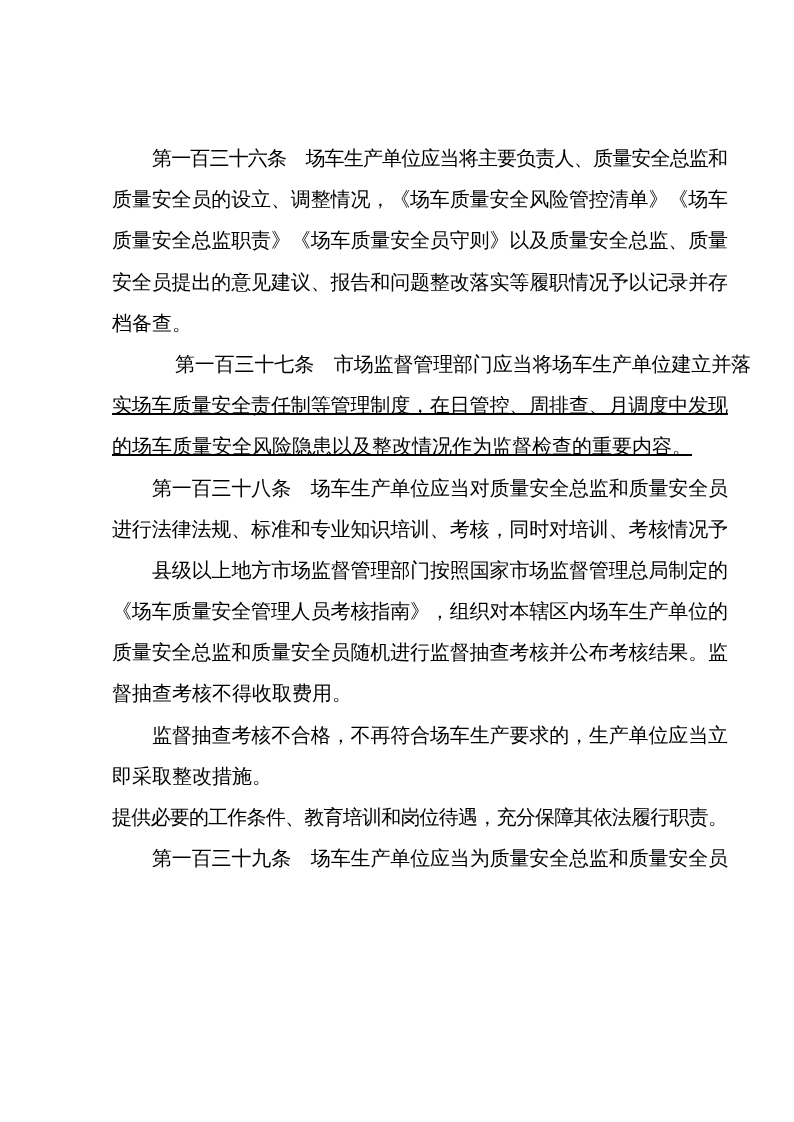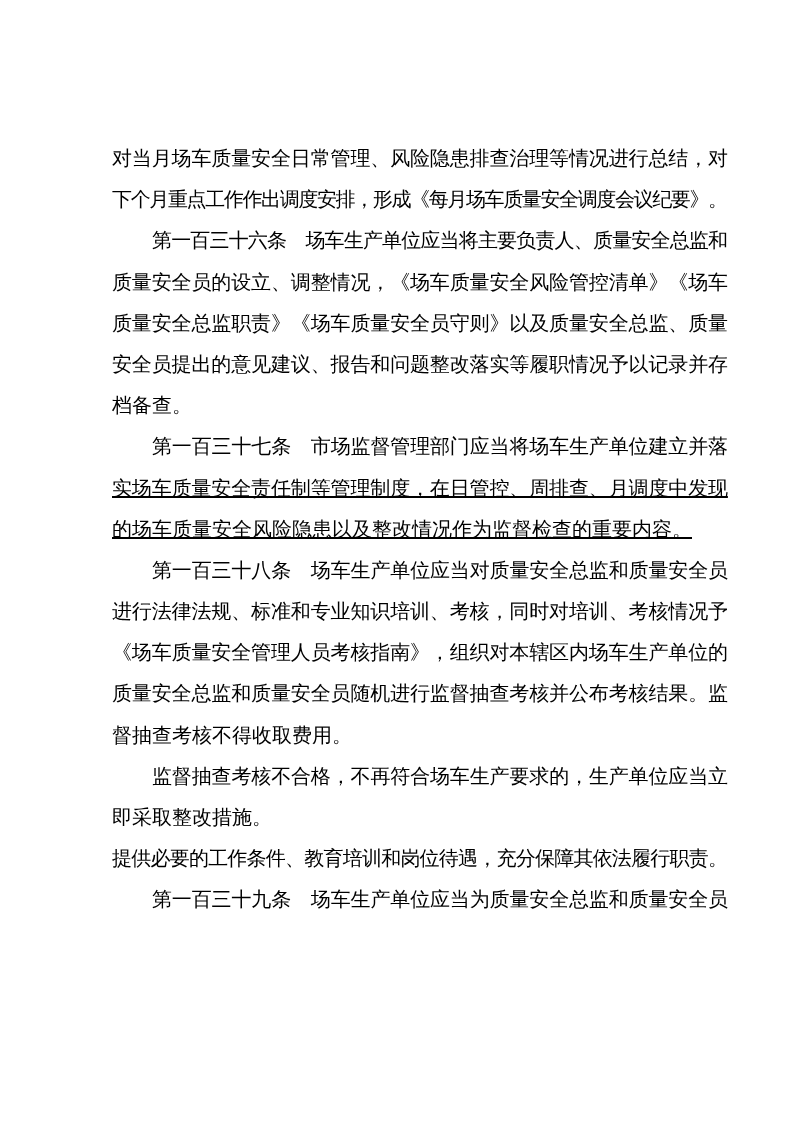--- a/index.html
+++ b/index.html
@@ -41,40 +41,37 @@
     vertical-align: top;
     line-height: 41.2px;
   }
 </style>
 </head>
 <body>
 
 <div class="page">
   <div class="doc-body" id="doc-body">
       <div class="para">
-        <div class="line"><span class="line-text" style="letter-spacing: -0.133333px;">对当月场车质量安全日常管理、风险隐患排查治理等情况进行总结，对</span></div>
-        <div class="line"><span class="line-text" style="letter-spacing: -1.375px;">下个月重点工作作出调度安排，形成《每月场车质量安全调度会议纪要》。</span></div>
-      </div>
-      <div class="para">
         <div class="line indent"><span class="line-text" style="letter-spacing: -0.827586px;">第一百三十六条　场车生产单位应当将主要负责人、质量安全总监和</span></div>
         <div class="line"><span class="line-text" style="letter-spacing: -0.133333px;">质量安全员的设立、调整情况，《场车质量安全风险管控清单》《场车</span></div>
         <div class="line"><span class="line-text" style="letter-spacing: -0.133333px;">质量安全总监职责》《场车质量安全员守则》以及质量安全总监、质量</span></div>
         <div class="line"><span class="line-text" style="letter-spacing: -0.133333px;">安全员提出的意见建议、报告和问题整改落实等履职情况予以记录并存</span></div>
         <div class="line"><span class="line-text" style="letter-spacing: 0px;">档备查。</span></div>
       </div>
       <div class="para">
-        <div class="line indent"><span class="line-text" style="letter-spacing: -0.142857px;">第一百三十七条　市场监督管理部门应当将场车生产单位建立并落</span></div>
+        <div class="line indent"><span class="line-text" style="letter-spacing: -0.142857px; margin-left: 23px;">第一百三十七条　市场监督管理部门应当将场车生产单位建立并落</span></div>
         <div class="line"><span class="line-text" style="letter-spacing: -0.133333px; text-decoration: underline;">实场车质量安全责任制等管理制度，在日管控、周排查、月调度中发现</span></div>
         <div class="line"><span class="line-text" style="letter-spacing: 0px; text-decoration: underline;">的场车质量安全风险隐患以及整改情况作为监督检查的重要内容。</span></div>
       </div>
       <div class="para">
         <div class="line indent"><span class="line-text" style="letter-spacing: -0.142857px;">第一百三十八条　场车生产单位应当对质量安全总监和质量安全员</span></div>
         <div class="line"><span class="line-text" style="letter-spacing: -0.133333px;">进行法律法规、标准和专业知识培训、考核，同时对培训、考核情况予</span></div>
       </div>
       <div class="para">
+        <div class="line indent"><span class="line-text" style="letter-spacing: -0.142857px;">县级以上地方市场监督管理部门按照国家市场监督管理总局制定的</span></div>
         <div class="line"><span class="line-text" style="letter-spacing: -0.133333px;">《场车质量安全管理人员考核指南》，组织对本辖区内场车生产单位的</span></div>
         <div class="line"><span class="line-text" style="letter-spacing: -0.133333px;">质量安全总监和质量安全员随机进行监督抽查考核并公布考核结果。监</span></div>
         <div class="line"><span class="line-text" style="letter-spacing: 0px;">督抽查考核不得收取费用。</span></div>
       </div>
       <div class="para">
         <div class="line indent"><span class="line-text" style="letter-spacing: -0.142857px; text-align: center;">监督抽查考核不合格，不再符合场车生产要求的，生产单位应当立</span></div>
         <div class="line"><span class="line-text" style="letter-spacing: 0px;">即采取整改措施。</span></div>
       </div>
       <div class="para">
         <div class="line"><span class="line-text" style="letter-spacing: -0.774194px;">提供必要的工作条件、教育培训和岗位待遇，充分保障其依法履行职责。</span></div>

